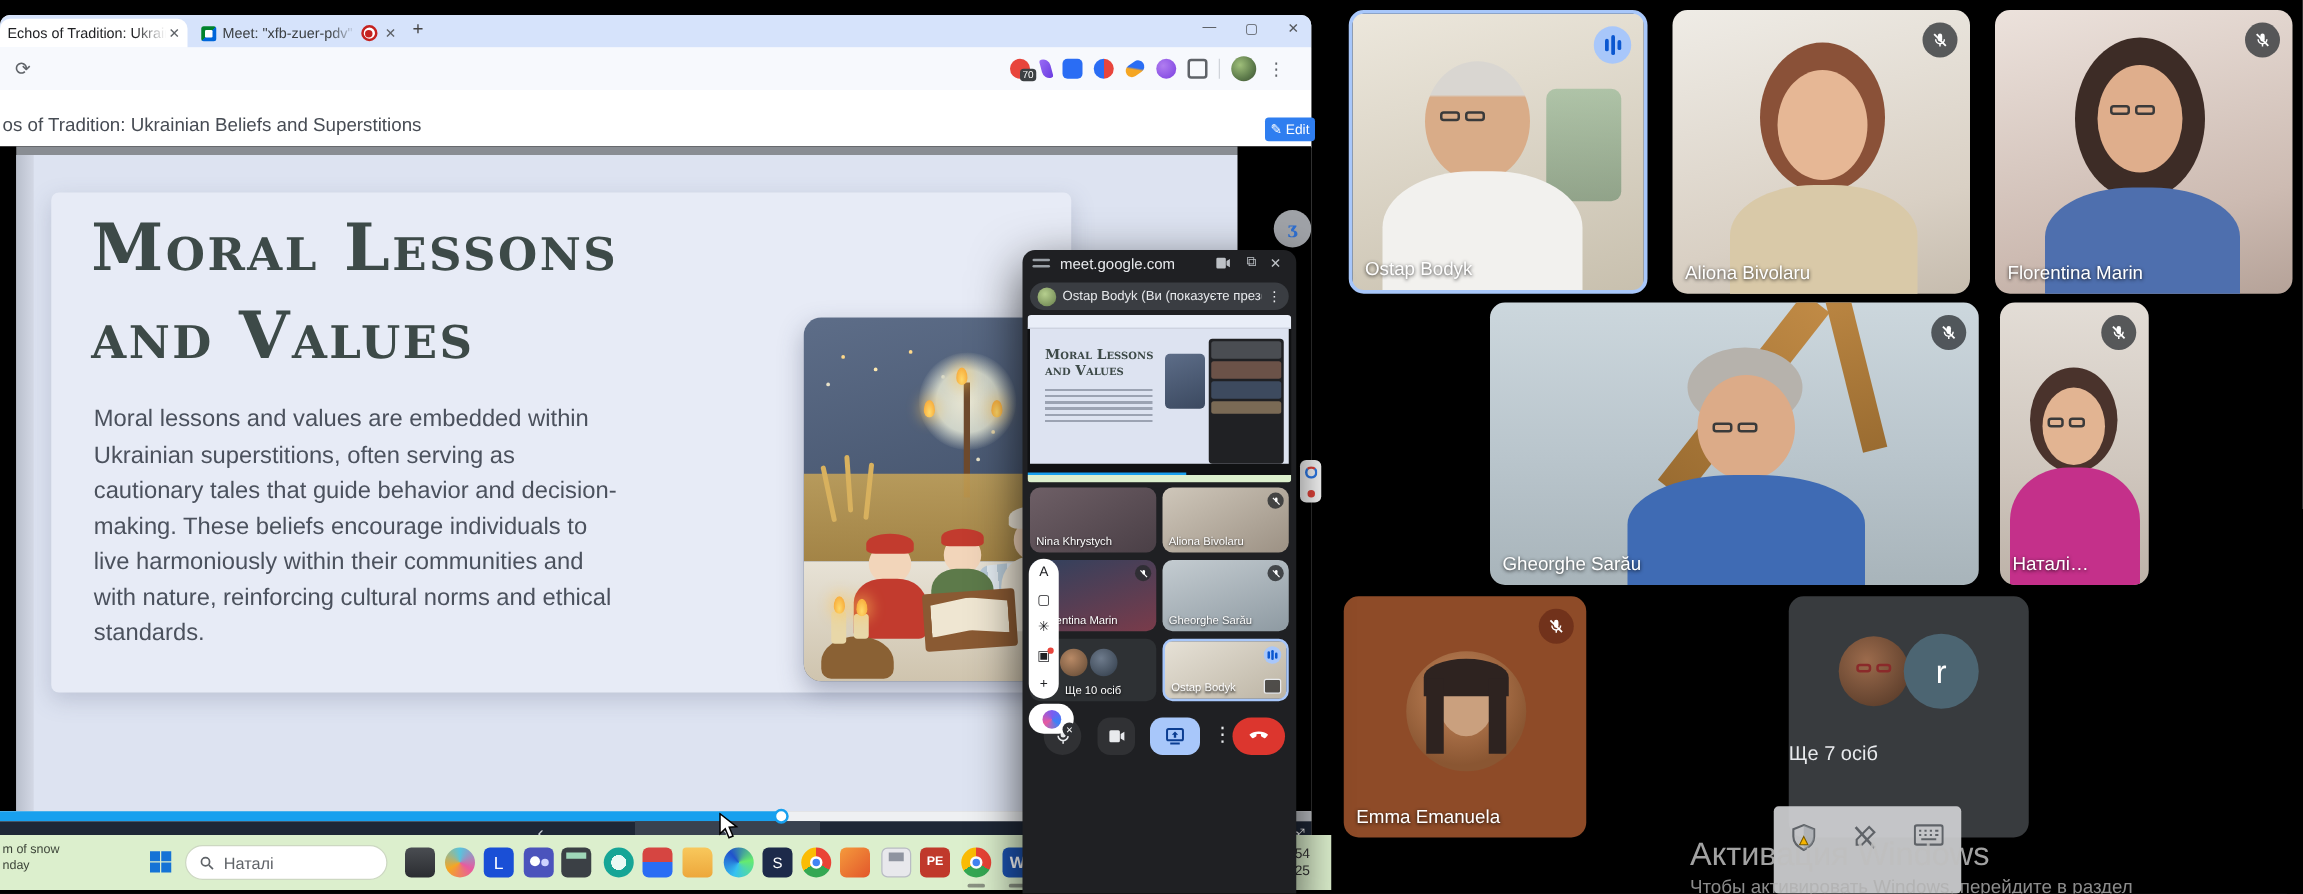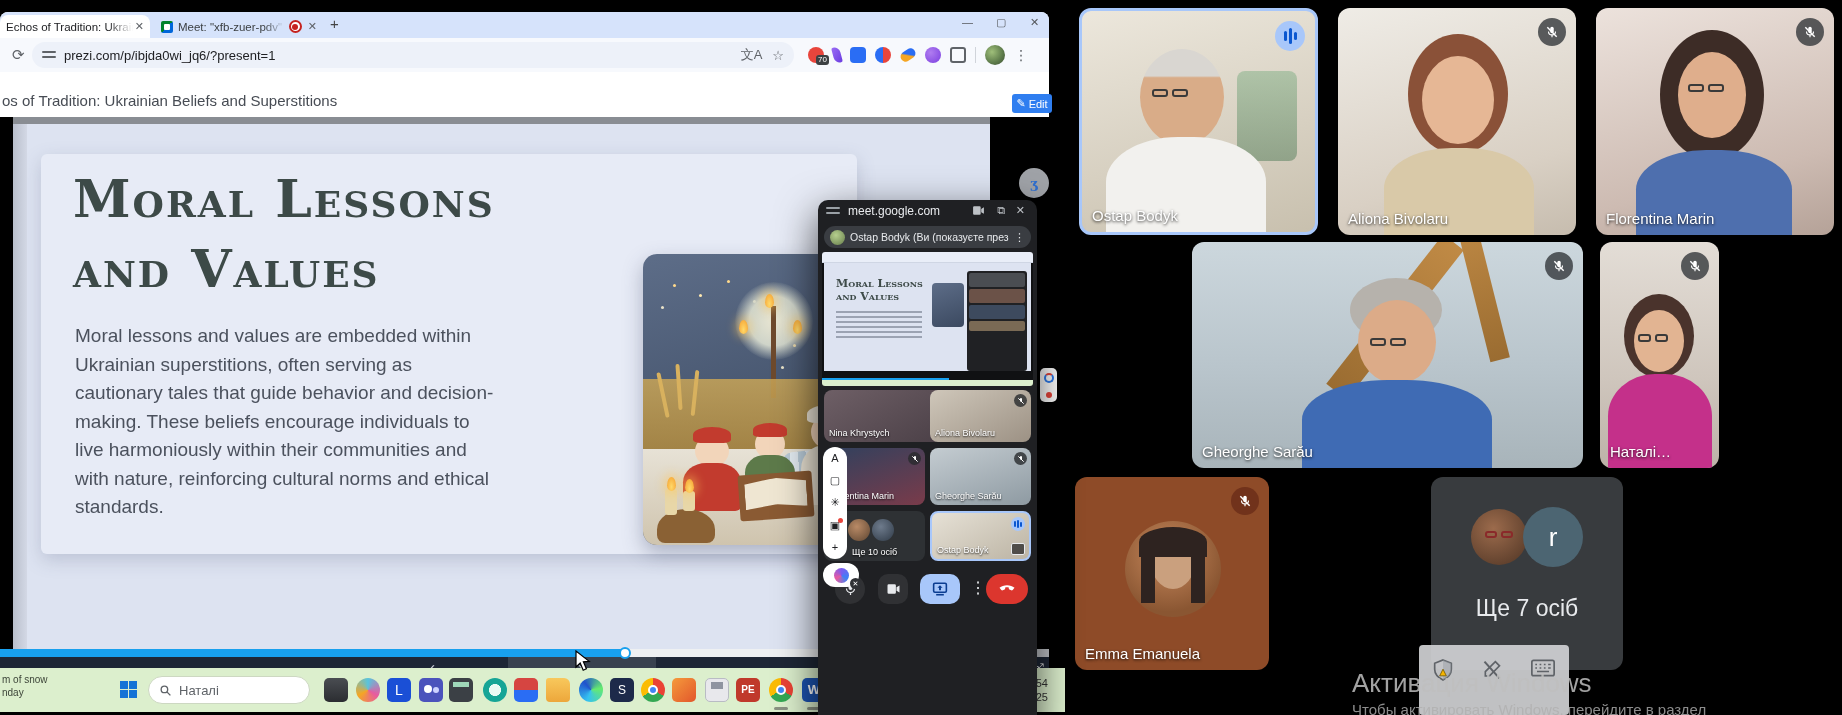--- a/index.html
+++ b/index.html
@@ -119,21 +119,21 @@
   .tname{position:absolute;left:10px;bottom:8px;color:#fff;font-size:15px;font-weight:500;text-shadow:0 1px 3px rgba(0,0,0,.85);white-space:nowrap;}
   .micoff{position:absolute;top:10px;right:10px;width:28px;height:28px;border-radius:50%;background:rgba(48,51,55,.78);display:flex;align-items:center;justify-content:center;}
   .audio{position:absolute;top:10px;right:10px;width:30px;height:30px;border-radius:50%;background:#a8c7fa;display:flex;align-items:center;justify-content:center;gap:2px;}
   .audio i{width:3px;border-radius:2px;background:#0b57d0;}
   .head{position:absolute;border-radius:50%;}
   .shoulders{position:absolute;border-radius:45% 45% 0 0;}
   .glasses{position:absolute;height:8px;display:flex;gap:4px;}
   .glasses i{width:16px;height:8px;border:2px solid #3a3a3a;border-radius:3px;box-sizing:border-box;}
   .beam{position:absolute;background:linear-gradient(#c08a45,#9a6c31);}
   .pipbtn{position:absolute;right:10px;bottom:10px;width:26px;height:26px;border-radius:8px;background:rgba(25,26,28,.85);display:flex;align-items:center;justify-content:center;}
-  .overflow-tile-label{position:absolute;left:0;right:0;top:118px;text-align:center;color:#e8eaed;font-size:23px;}
+  .overflow-tile-label{position:absolute;left:0;right:0;top:118px;color:#e8eaed;font-size:16px;}
   .circle-av{position:absolute;border-radius:50%;}
   .traypanel{position:absolute;left:1419px;top:645px;width:150px;height:70px;background:rgba(208,209,212,.92);border-radius:4px;z-index:40;display:flex;align-items:flex-start;justify-content:space-around;padding-top:14px;box-sizing:border-box;}
   .wm1{position:absolute;left:1352px;top:668px;font-size:26px;color:rgba(190,190,190,.85);z-index:50;white-space:nowrap;}
   .wm2{position:absolute;left:1352px;top:701px;font-size:15px;color:rgba(175,175,175,.8);z-index:50;white-space:nowrap;}
   .cursor{position:absolute;left:574px;top:650px;z-index:100;}
   .floatwidget{position:absolute;left:1040px;top:368px;width:17px;height:34px;background:#fff;border-radius:5px;z-index:25;display:flex;flex-direction:column;align-items:center;justify-content:space-around;}
   .floatwidget b{width:10px;height:10px;border-radius:50%;border:2px solid #2f7ef0;border-top-color:#e8453c;box-sizing:border-box;}
 </style>
 </head>
 <body>
@@ -153,29 +153,20 @@
         <span class="tab-x">✕</span>
       </div>
       <span class="newtab">+</span>
       <span class="winctl" style="left:962px;">—</span>
       <span class="winctl" style="left:996px;">▢</span>
       <span class="winctl" style="left:1030px;">✕</span>
     </div>
 
     <div class="toolbar">
       <span class="reload">⟳</span>
-      <div class="omnibox">
-        <span class="tune">
-            <i></i>
-            <i></i>
-          </span>
-        <span class="urltext">prezi.com/p/ibjda0wi_jq6/?present=1</span>
-        <span class="obicon">文A</span>
-        <span class="obicon">☆</span>
-      </div>
       <div class="extrow">
         <span class="ext" style="background:#e8453c;border-radius:50%;">
           <span class="badge70">70</span>
         </span>
         <span class="ext" style="background:linear-gradient(135deg,#9a6cf5,#6a3ce0);border-radius:3px 10px 3px 10px;transform:rotate(-15deg);width:8px;height:16px;"></span>
         <span class="ext" style="background:#2a6df4;"></span>
         <span class="ext" style="background:conic-gradient(#e8453c 0 50%,#2a6df4 50%);border-radius:50%;"></span>
         <span class="ext" style="background:linear-gradient(45deg,#f5a623 45%,#2a6df4 55%);border-radius:8px;height:10px;transform:rotate(-35deg);"></span>
         <span class="ext" style="background:radial-gradient(circle at 35% 35%,#b07df0,#7b3fe0);border-radius:50%;"></span>
         <span class="ext" style="background:transparent;border:2px solid #5f6368;border-radius:3px;width:12px;height:12px;"></span>
@@ -368,21 +359,21 @@
             <i></i>
             <i style="background:#6b5248;"></i>
             <i style="background:#3d4a5e;"></i>
             <i style="background:#7a6a55;height:10px;"></i>
           </div>
       </div>
       <div class="pv-prog"></div>
       <div class="pv-task"></div>
     </div>
 
-    <div class="ptile" style="left:6px;top:190px;width:101px;height:52px;background:linear-gradient(150deg,#6e5f66,#4a3f46);padding-left:24px;">
+    <div class="ptile" style="left:6px;top:190px;width:101px;height:52px;background:linear-gradient(150deg,#6e5f66,#4a3f46);">
       <span class="pname">Nina Khrystych</span>
     </div>
     <div class="ptile" style="left:112px;top:190px;width:101px;height:52px;background:linear-gradient(150deg,#cfc7ba,#9c9184);">
       <span class="pmicoff">
           <svg width="8" height="8" viewBox="0 0 24 24">
             <path d="M12 14a3 3 0 0 0 3-3V6a3 3 0 0 0-6 0v5a3 3 0 0 0 3 3z" fill="#fff"></path>
             <path d="M4 4l16 16" stroke="#fff" stroke-width="3"></path>
           </svg>
         </span>
       <span class="pname">Aliona Bivolaru</span>

